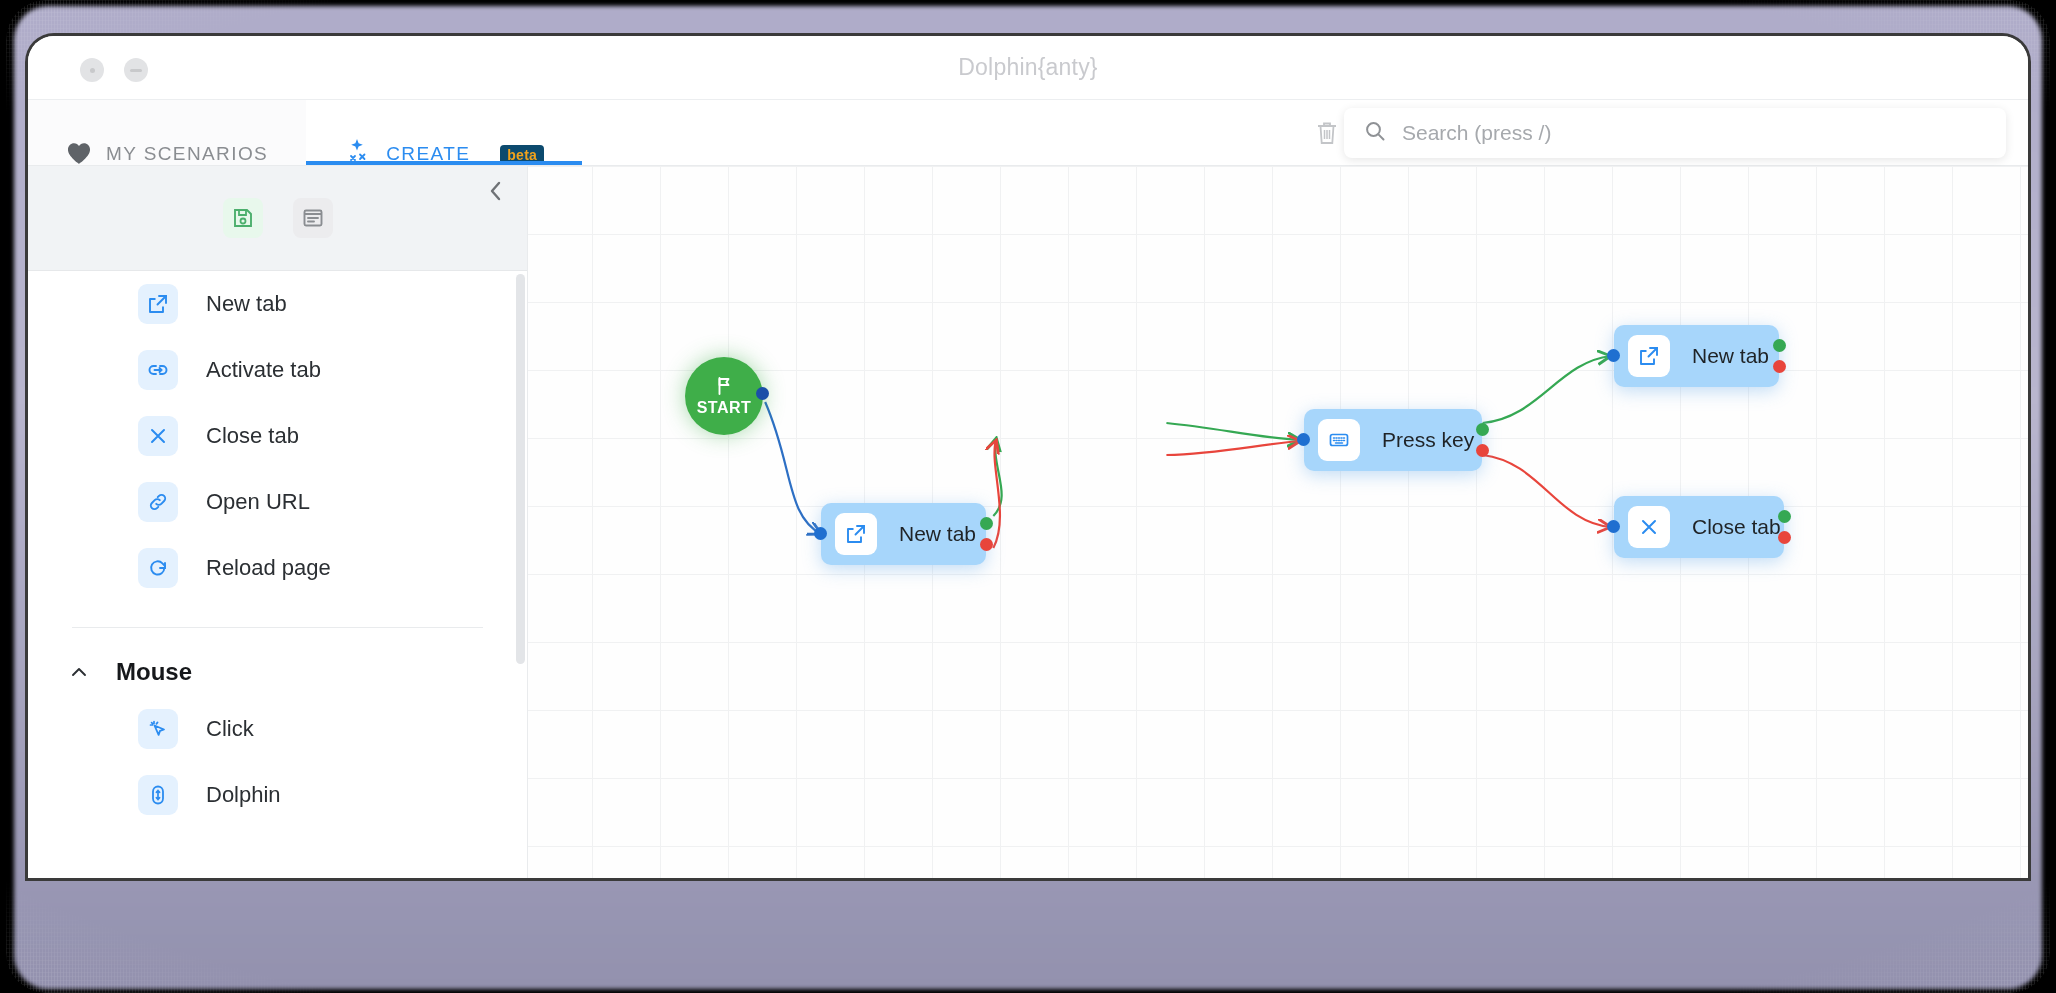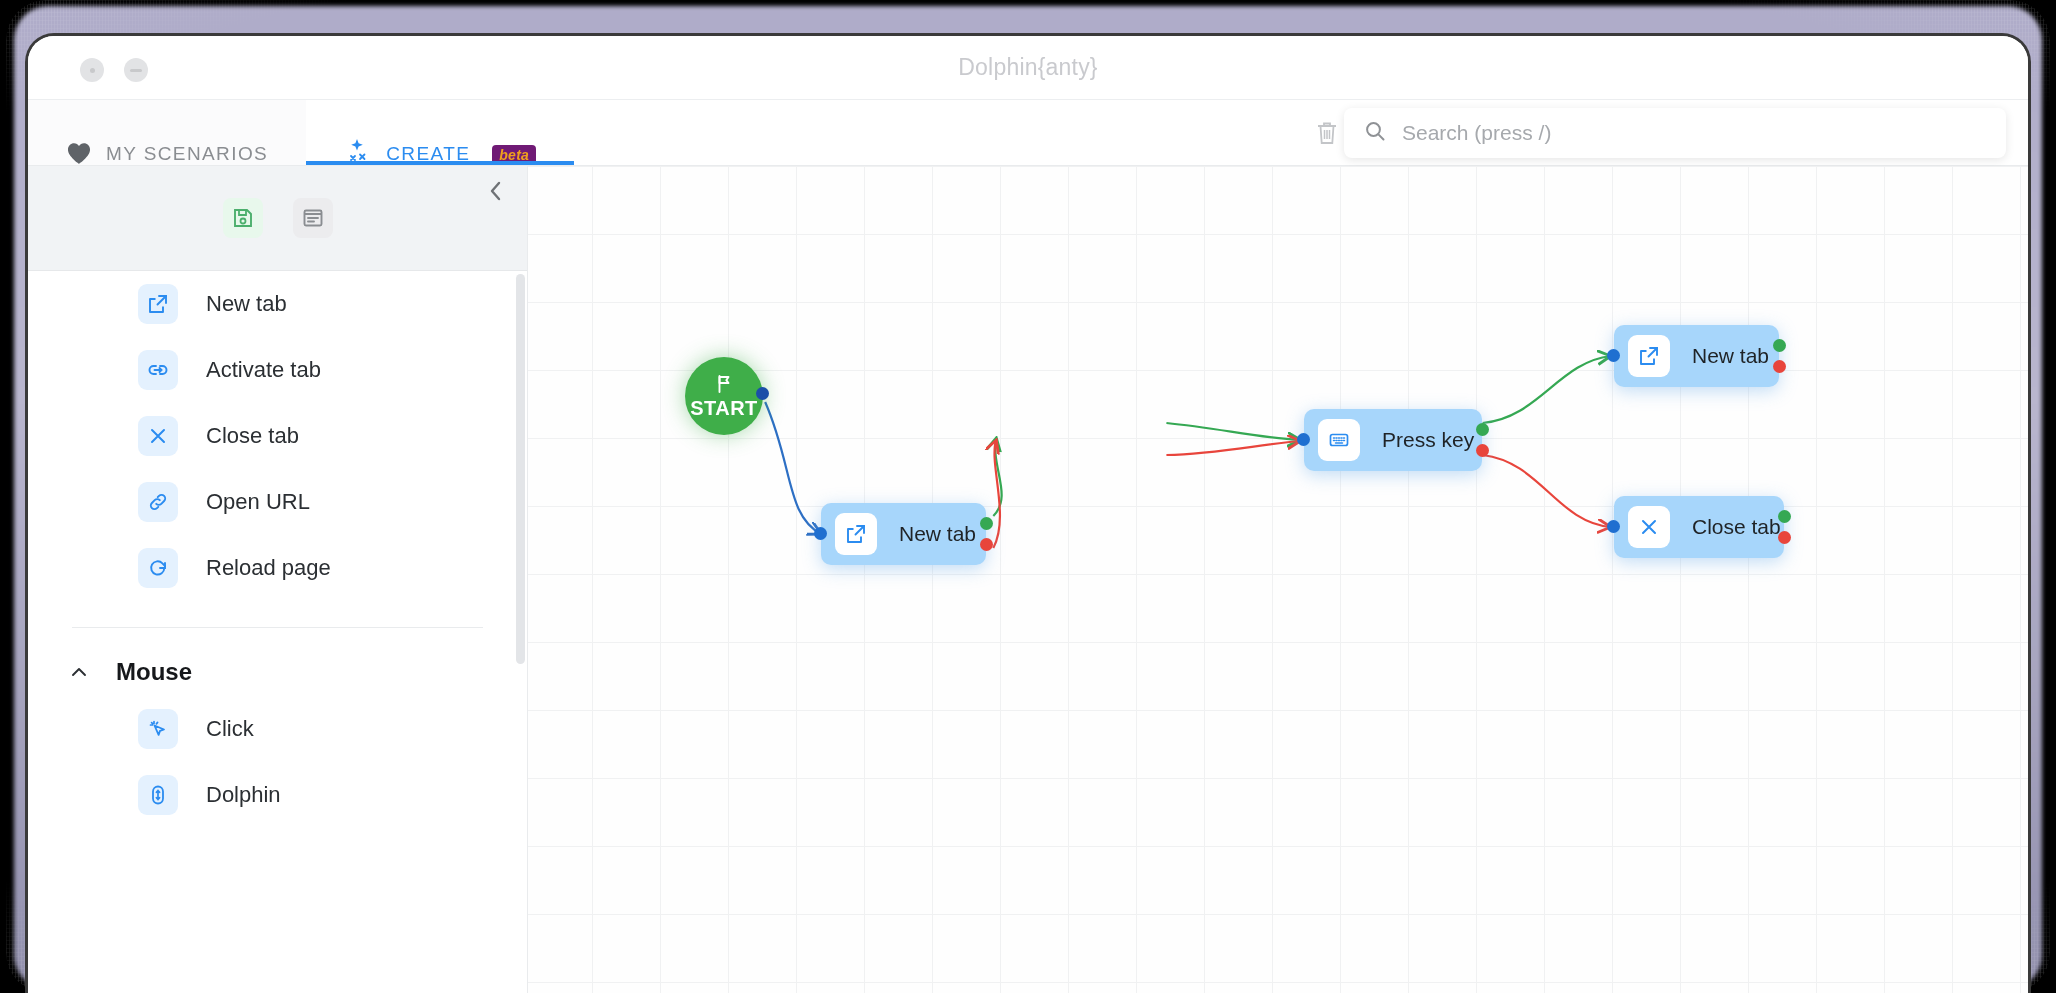--- a/index.html
+++ b/index.html
@@ -23,21 +23,21 @@
     position:absolute;left:6px;top:0px;right:6px;bottom:0px;
     border-radius:40px;
     background:
       repeating-linear-gradient(90deg, rgba(255,255,255,.55) 0 1px, rgba(0,0,0,0) 1px 3px),
       repeating-linear-gradient(0deg, rgba(255,255,255,.35) 0 1px, rgba(0,0,0,0) 1px 4px);
     opacity:.5;
     -webkit-mask-image:radial-gradient(130% 110% at 50% 50%, rgba(0,0,0,0) 52%, #000 68%);
             mask-image:radial-gradient(130% 110% at 50% 50%, rgba(0,0,0,0) 52%, #000 68%);
   }
   .window{
-    position:absolute;left:28px;top:36px;width:2000px;height:957px;
+    position:absolute;left:28px;top:36px;width:2000px;height:842px;
     background:#fff;
     border-radius:26px 26px 0 0;
     overflow:hidden;
     box-shadow:0 0 0 3px #3a3a3a;
   }
 
   
   .titlebar{
     position:relative;height:63px;background:#fff;
     border-bottom:1px solid #eceef0;
@@ -64,22 +64,22 @@
     font-size:19px;letter-spacing:1.4px;cursor:pointer;position:relative;
   }
   .tab.inactive{background:#fbfbfc;color:#8a8d91;}
   .tab.active{color:#2b8cf0;}
   .tab.active:after{
     content:"";position:absolute;left:0;right:0;bottom:0;height:4px;background:#2b8cf0;
   }
   .heart{width:26px;height:24px;display:block;}
   .sparkle{width:28px;height:28px;display:block;}
   .beta{
-    background:#701a75;color:#f0a21c;font-size:14px;font-weight:bold;
-    padding:2px 7px;border-radius:4px;letter-spacing:.3px;margin-left:8px;font-style:italic;
+    background:#0c4a6e;color:#f0a21c;font-size:14px;font-weight:bold;
+    padding:2px 7px;border-radius:4px;letter-spacing:.3px;margin-left:16px;
   }
 
   
   .headright{
     position:absolute;right:0;top:0;height:65px;display:flex;align-items:center;
     padding-right:22px;
   }
   .trash-btn{width:34px;height:34px;display:flex;align-items:center;justify-content:center;cursor:pointer;}
   .searchbox{
     width:662px;height:50px;background:#fff;border-radius:8px;
@@ -165,21 +165,21 @@
   .port.in{background:#1f6fd0;left:-7px;top:50%;margin-top:-7px;}
   .port.out-ok{background:#35a853;right:-7px;top:14px;}
   .port.out-err{background:#e8453c;right:-7px;bottom:14px;}
 
   .startnode{
     position:absolute;width:78px;height:78px;border-radius:50%;background:#3fae49;
     box-shadow:0 0 22px rgba(63,174,73,.45);
     display:flex;flex-direction:column;align-items:center;justify-content:center;gap:2px;
     cursor:pointer;
   }
-  .startnode .slabel{color:#fff;font-size:20px;font-weight:bold;letter-spacing:.5px;}
+  .startnode .slabel{color:#fff;font-size:16px;font-weight:bold;letter-spacing:.5px;}
   .startnode .port.in{left:auto;right:-6px;top:30px;margin-top:0;background:#1b4fa8;width:13px;height:13px;}
 </style>
 </head>
 <body>
 
 <div class="backdrop">
   <div class="glow"></div>
   <div class="glow-noise"></div>
 </div>
 

